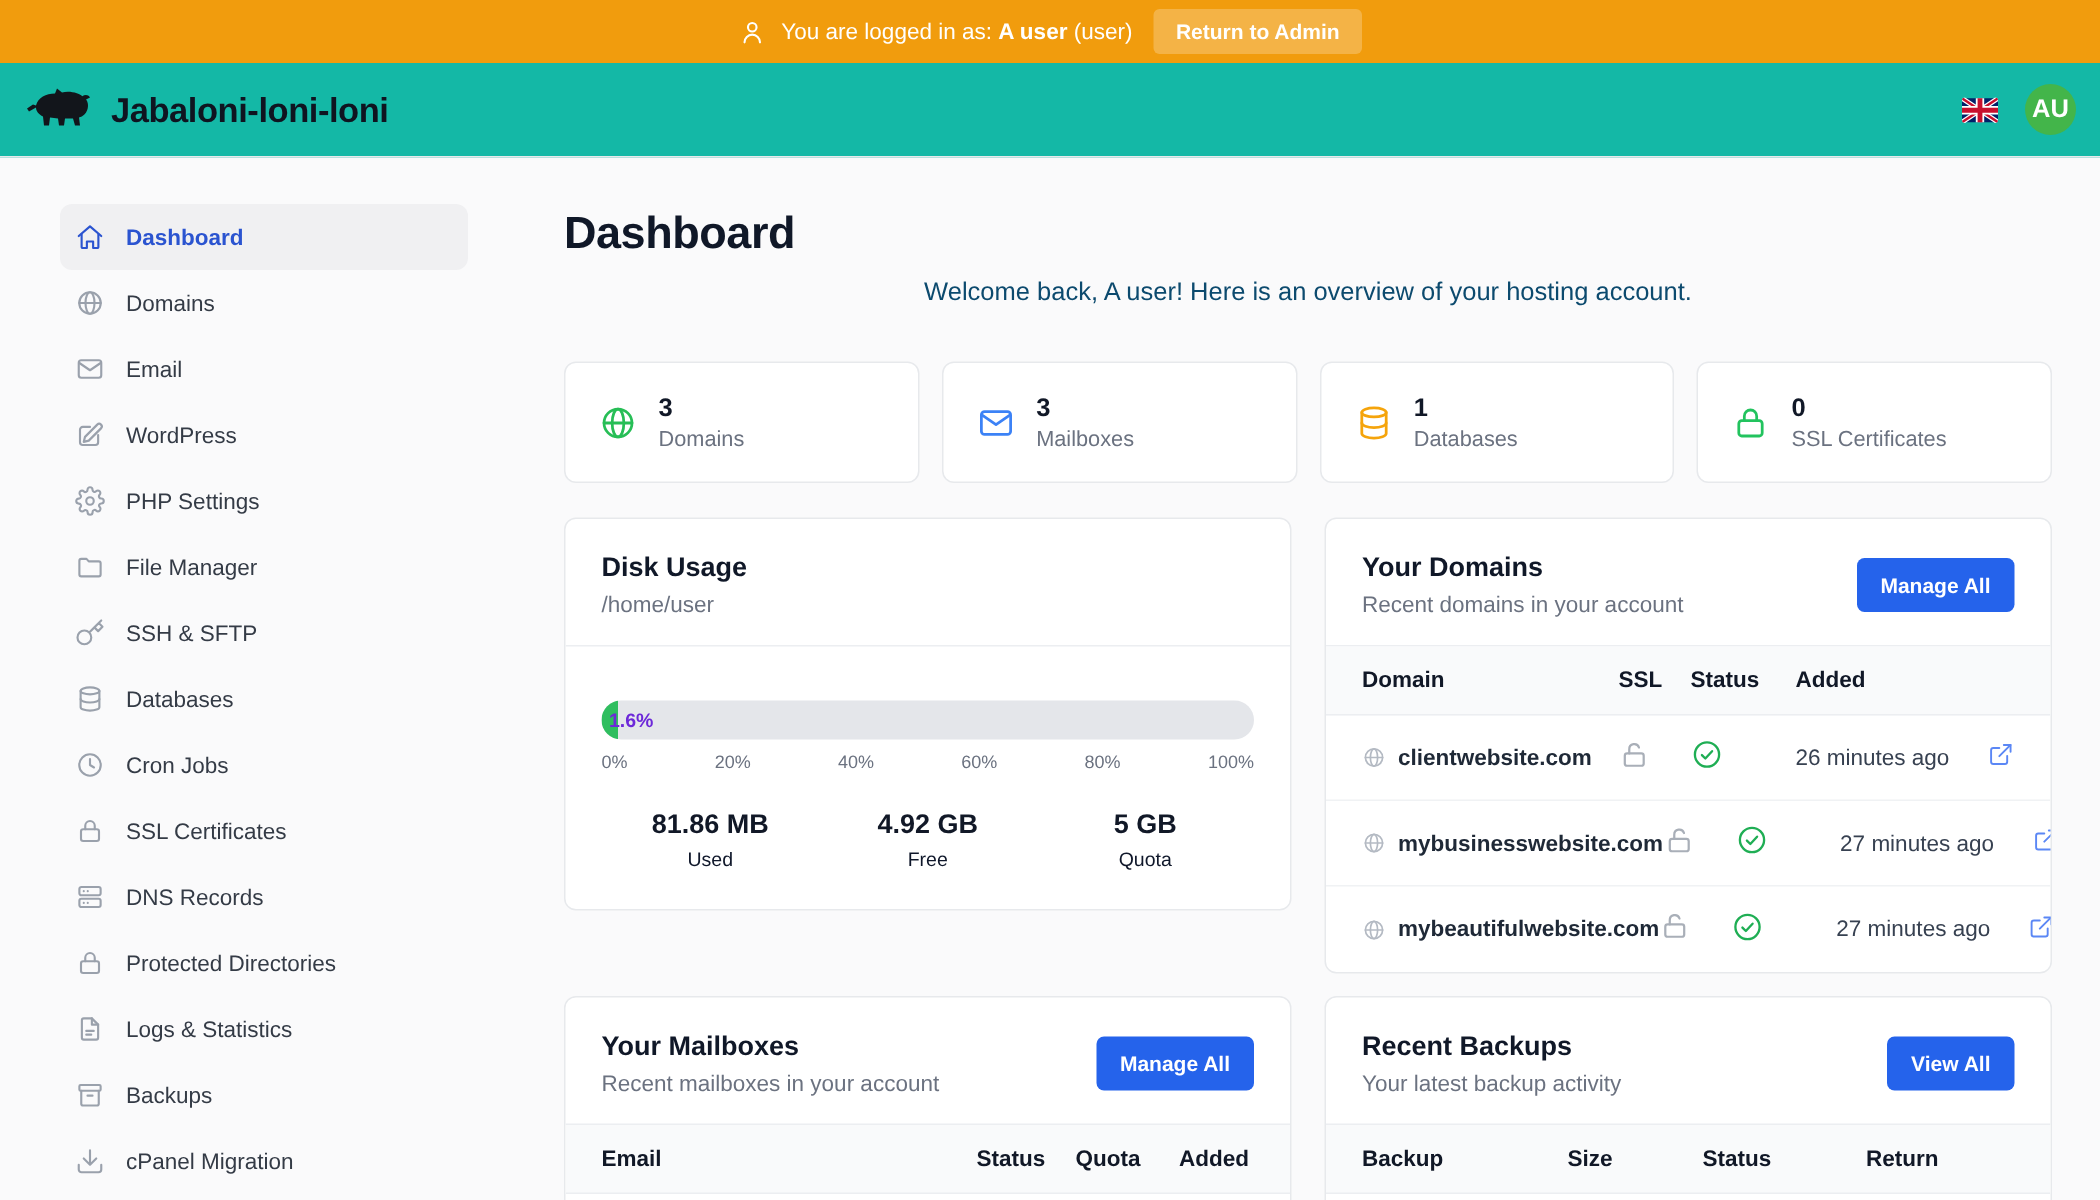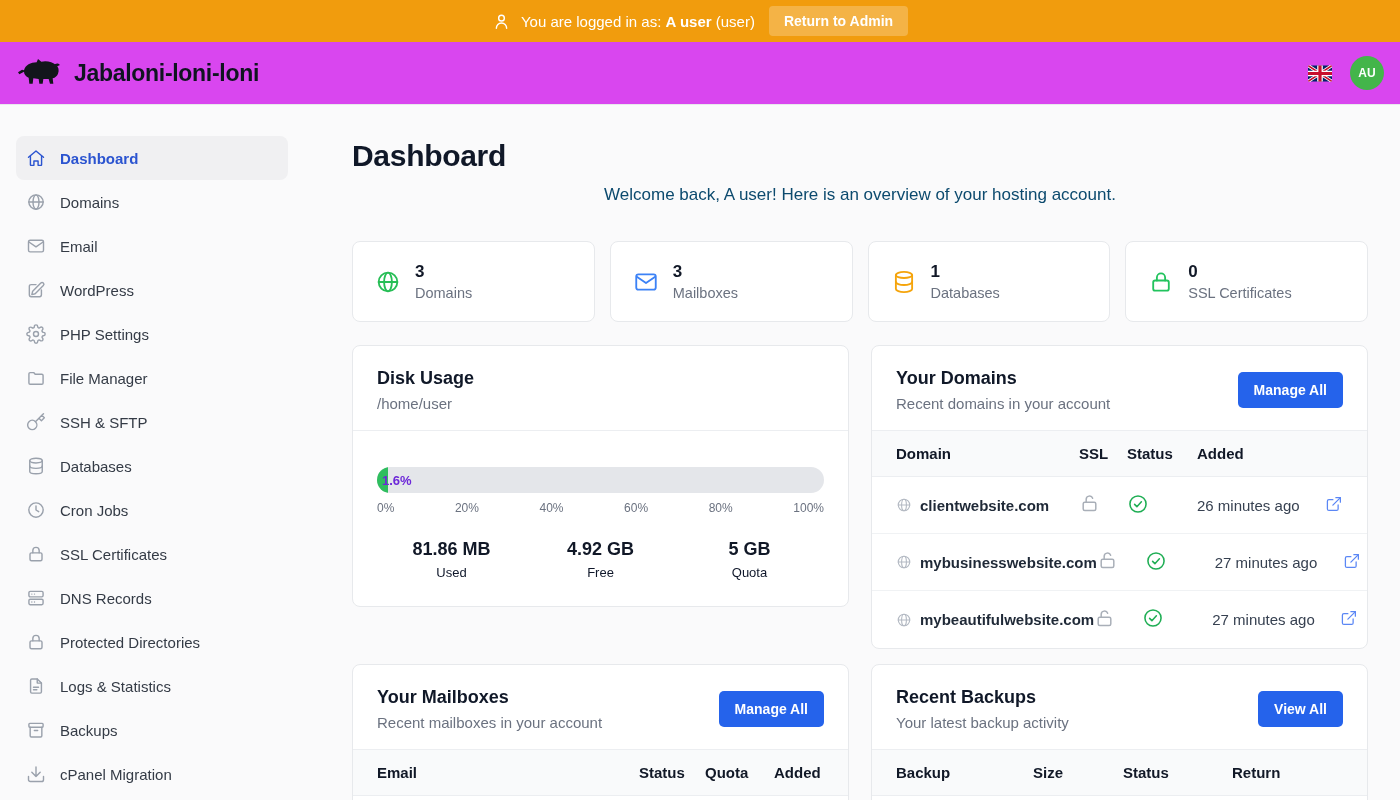--- a/index.html
+++ b/index.html
@@ -11,30 +11,30 @@
   }
 
   
   .banner { height:42px; background:var(--banner); display:flex; align-items:center; justify-content:center; gap:14px; color:#fff; }
   .banner .msg { font-size:15px; display:flex; align-items:center; gap:10px; }
   .banner .msg b { font-weight:700; }
   .banner-icon { width:19px; height:19px; }
   .banner-btn { background:rgba(255,255,255,.24); border:none; color:#fff; font-family:inherit; font-size:14px; font-weight:600; padding:7px 15px; border-radius:4px; cursor:pointer; }
 
   
-  .header { height:63px; background:#d946ef; border-bottom:1px solid #E7E9EC; display:flex; align-items:center; padding:0 16px; }
+  .header { height:63px; background:#14b8a6; border-bottom:1px solid #E7E9EC; display:flex; align-items:center; padding:0 16px; }
   .brand { display:flex; align-items:center; gap:10px; }
   .boar { width:48px; height:34px; }
   .brand-name { font-size:23px; font-weight:700; letter-spacing:-.3px; color:#0F1420; }
   .header-right { margin-left:auto; display:flex; align-items:center; gap:18px; }
   .flag { width:24px; height:17px; border-radius:2px; overflow:hidden; display:block; cursor:pointer; }
-  .avatar { width:34px; height:34px; border-radius:50%; background:#43B54A; color:#fff; font-size:12px; font-weight:700; display:flex; align-items:center; justify-content:center; cursor:pointer; }
-
-  
-  .shell { display:flex; height:695px; }
+  .avatar { width:34px; height:34px; border-radius:50%; background:#43B54A; color:#fff; font-size:17px; font-weight:700; display:flex; align-items:center; justify-content:center; cursor:pointer; }
+
+  
+  .shell { display:flex; height:695px;padding-left:24px; }
   .sidebar { width:304px; flex-shrink:0; padding:31px 16px 0; }
   .side-item { height:44px; display:flex; align-items:center; gap:14px; padding:0 10px; border-radius:8px; color:#343B46; font-size:15px; cursor:pointer; }
   .side-item.active { background:#F0F0F2; color:var(--active); font-weight:600; }
   .side-icon { width:20px; height:20px; color:#9AA1AC; flex-shrink:0; }
   .side-item.active .side-icon { color:var(--active); }
 
   .main { flex:1; padding:34px 32px 0 48px; }
   h1 { font-size:30px; font-weight:700; letter-spacing:-.3px; color:#101828; }
   .welcome { margin-top:12px; font-size:17px; color:#0c4a6e;text-align:center; }
 

